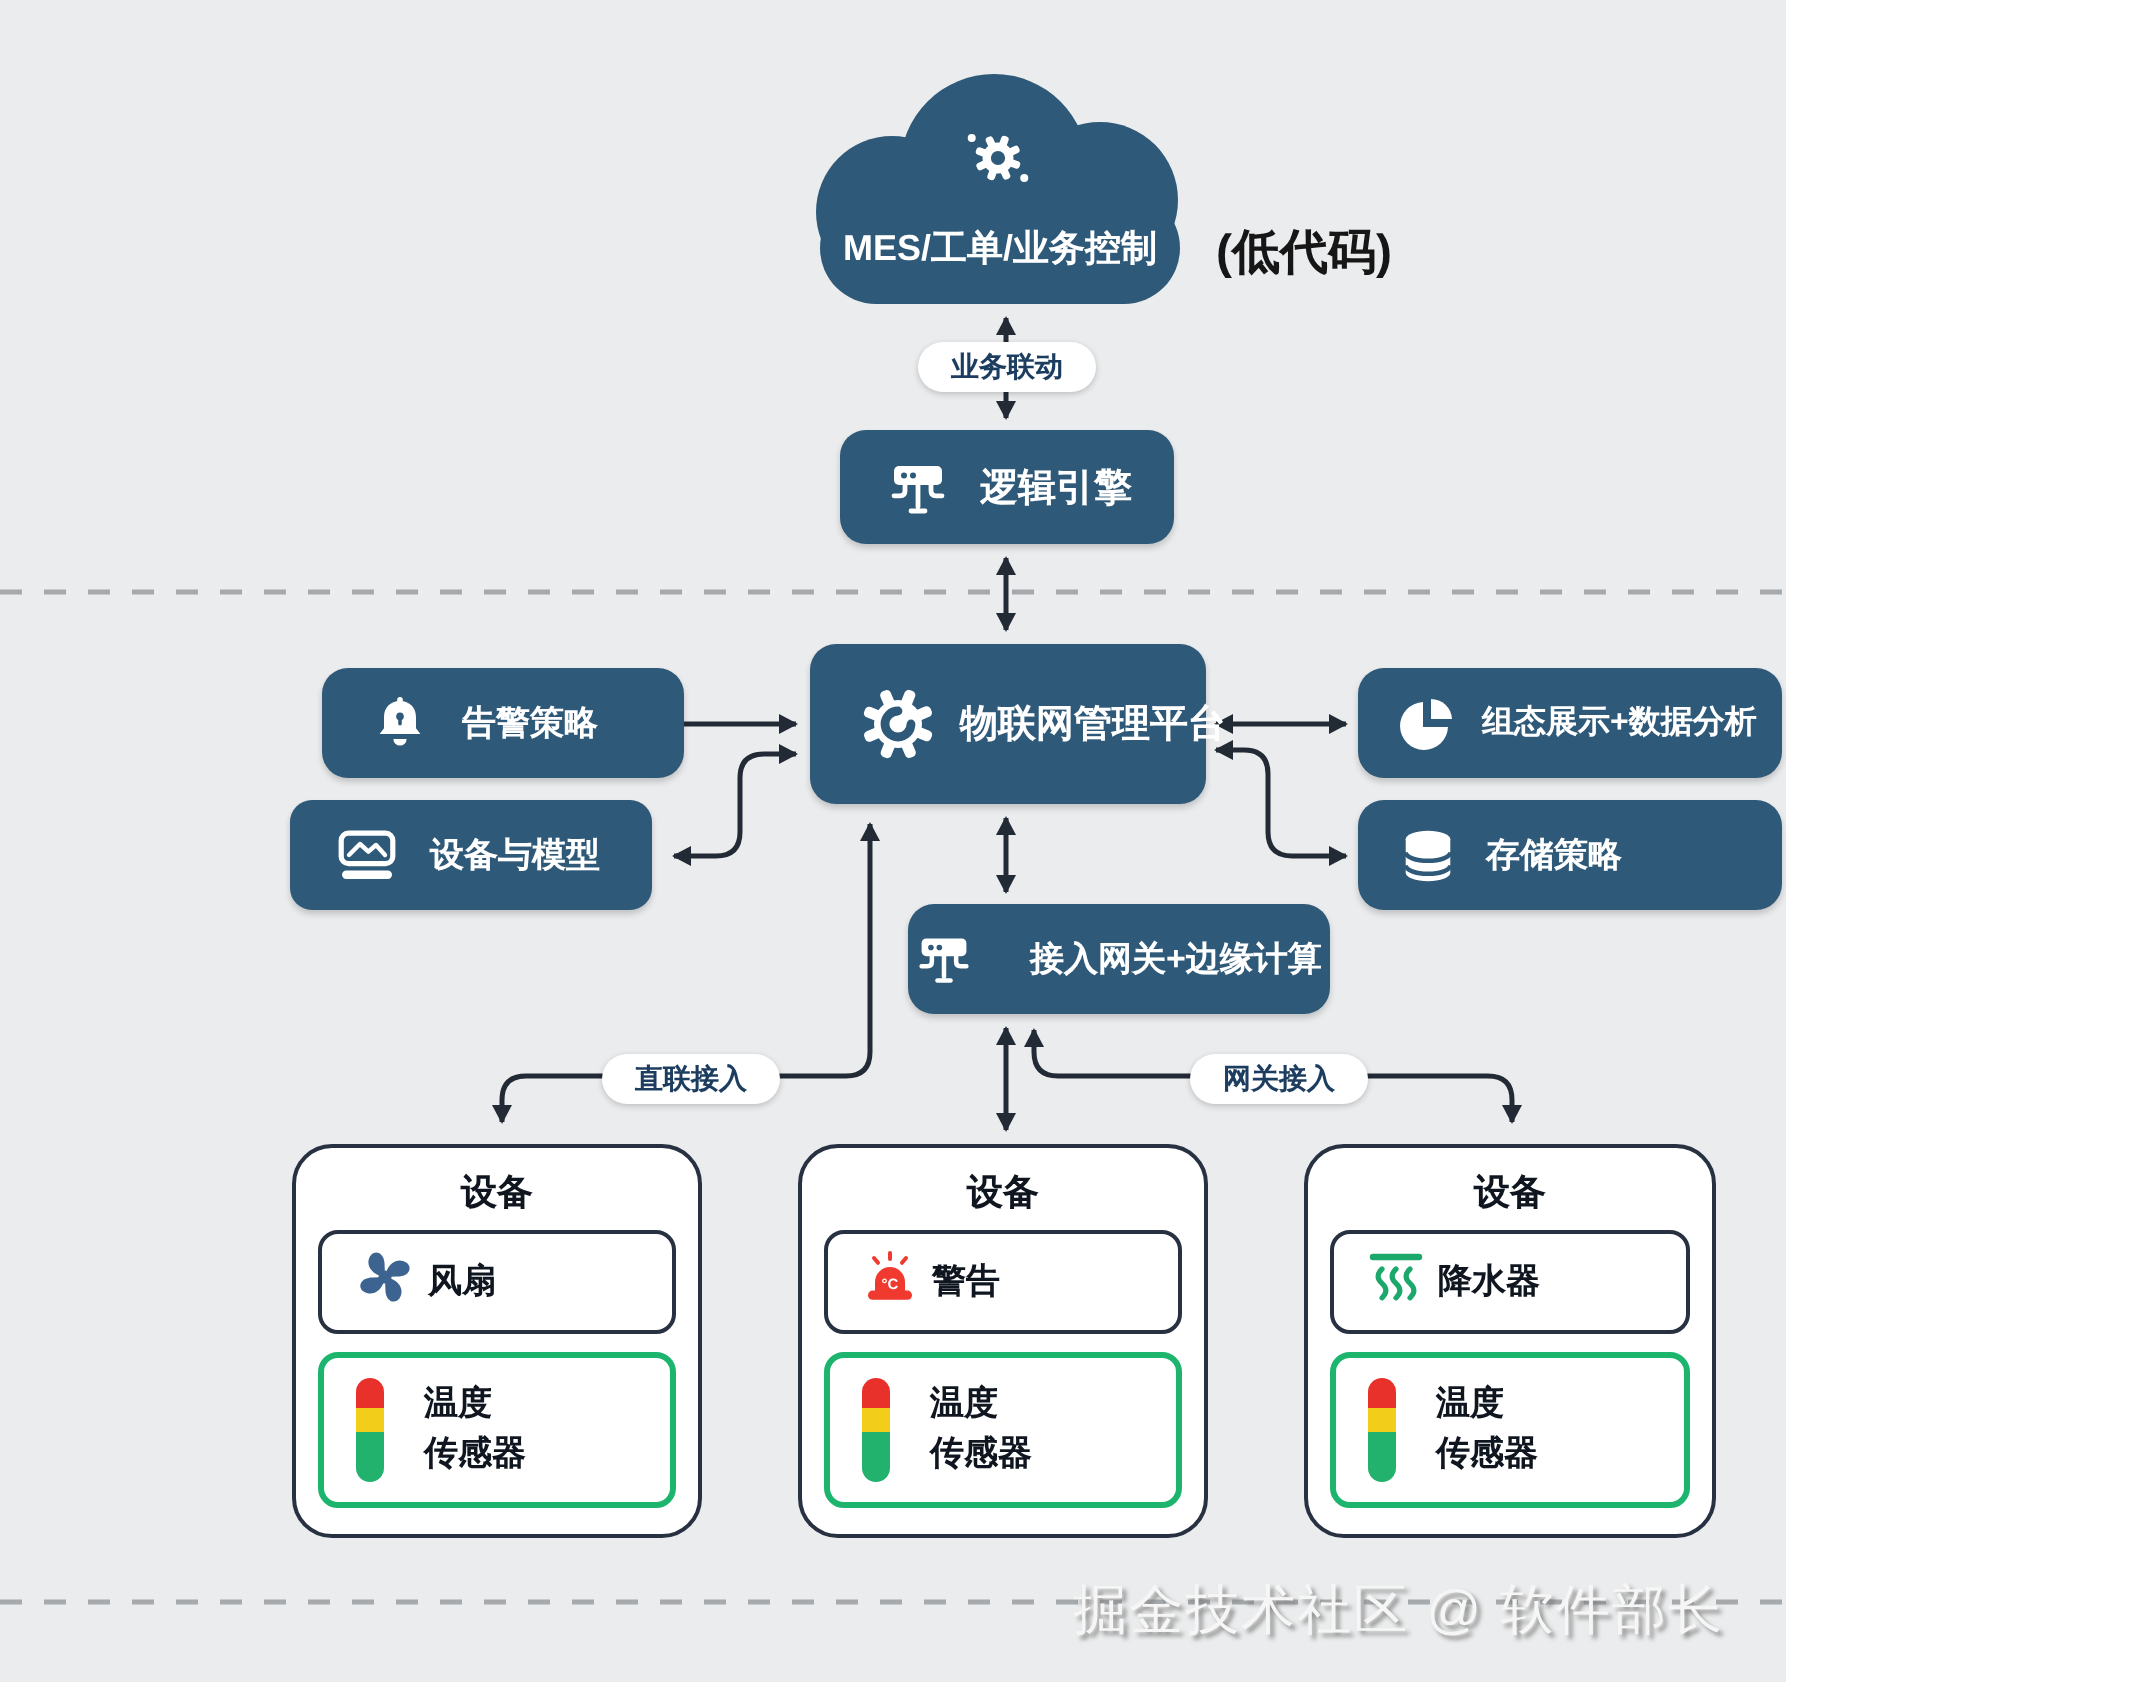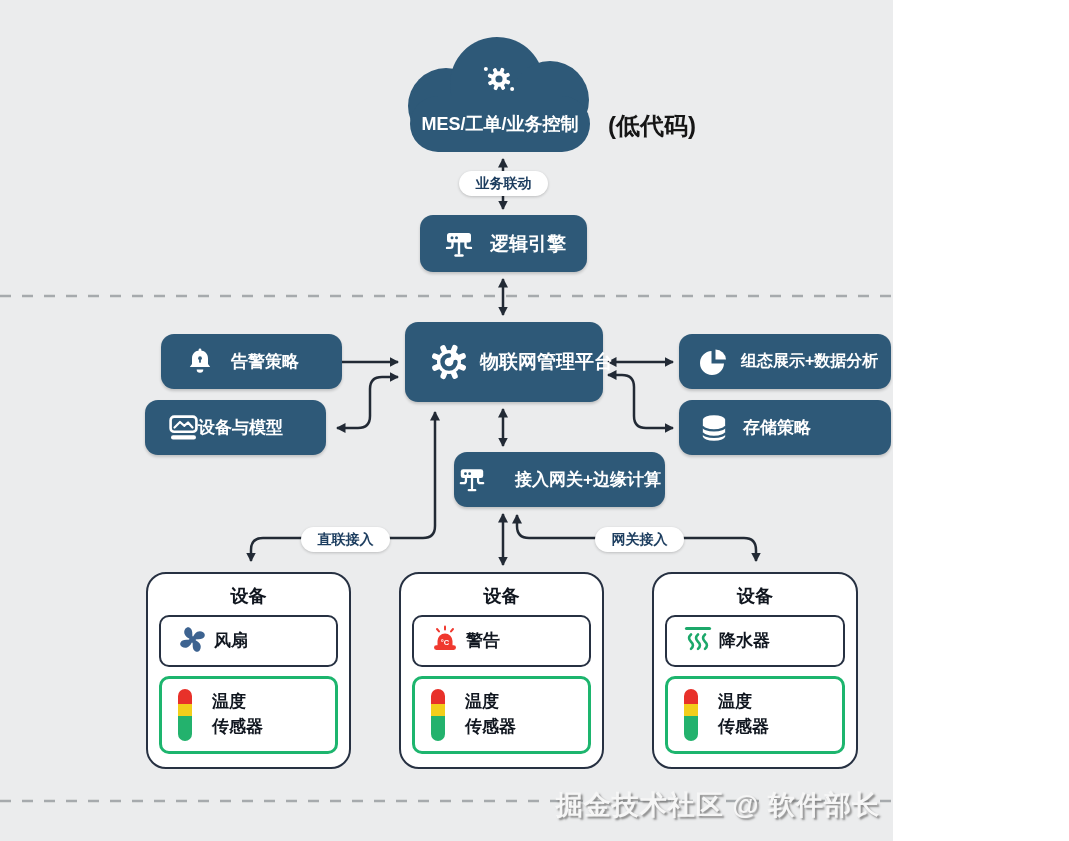--- a/index.html
+++ b/index.html
@@ -28,21 +28,21 @@
   .device-title{text-align:center;font-size:18px;font-weight:bold;color:#10161f;margin:3px 0 7px;}
   .actuator-box{height:52px;border:2px solid #273142;border-radius:10px;display:flex;align-items:center;padding-left:16px;gap:6px;box-sizing:border-box;background:#fff;text-align:center;}
   .sensor-box{height:78px;border:3px solid #1DB56E;border-radius:10px;margin-top:9px;display:flex;align-items:center;padding-left:16px;gap:20px;box-sizing:border-box;background:#fff;}
   .device-label{font-size:17px;font-weight:bold;color:#10161f;line-height:1.45;}
   .traffic-light{width:14px;height:52px;border-radius:7px;overflow:hidden;display:flex;flex-direction:column;flex:0 0 auto;}
   .traffic-light .seg-red{height:15px;background:#E8312A;}
   .traffic-light .seg-yellow{height:12px;background:#F2CE1B;}
   .traffic-light .seg-green{flex:1;background:#23B26D;}
 
   
-  #watermark{position:absolute;right:13px;top:787px;z-index:5;font-size:27px;font-weight:bold;color:#f6f6f6;text-shadow:2px 2px 2px rgba(125,125,125,0.85);letter-spacing:1px;}
+  #watermark{position:absolute;right:31px;top:787px;z-index:5;font-size:27px;font-weight:normal;color:#f6f6f6;text-shadow:2px 2px 2px rgba(125,125,125,0.85);letter-spacing:1px;}
 </style>
 </head>
 <body>
 
 <div id="canvas">
 
   <svg id="connectors" width="1069" height="841">
     <defs>
       <marker id="ah" markerWidth="11" markerHeight="11" refX="8.5" refY="5" orient="auto-start-reverse" markerUnits="userSpaceOnUse">
         <path d="M0,0 L9.5,5 L0,10 z" fill="#222A35"></path>
@@ -152,21 +152,21 @@
         <rect x="11.6" y="0.5" width="2.8" height="4" rx="1.4" fill="#fff"></rect>
         <path d="M13 2.5 c4.9 0 8 3.4 8 8 v5.6 l2.2 2.9 H2.8 L5 16.1 v-5.6 c0 -4.6 3.1 -8 8 -8 z" fill="#fff"></path>
         <path d="M9.7 21.5 a3.3 3.3 0 0 0 6.6 0 z" fill="#fff"></path>
         <circle cx="13" cy="10.2" r="1.9" fill="#2E5978"></circle>
         <rect x="12.1" y="11" width="1.8" height="3.8" rx="0.9" fill="#2E5978"></rect>
       </svg>
     </span>
     <span class="node-label">告警策略</span>
   </div>
 
-  <div class="node" style="left:145px;top:400px;width:181px;height:55px;padding-left:24px;font-size:17px;">
+  <div class="node" style="left:145px;top:400px;width:181px;height:55px;padding-left:24px;gap:17px;font-size:17px;border-radius:11px;">
     <span class="icon">
       <svg width="29" height="25" viewBox="0 0 29 25">
         <rect x="1.6" y="1.6" width="25.8" height="15.2" rx="3.6" fill="none" stroke="#fff" stroke-width="2.6"></rect>
         <path d="M5.5 12.5 L11 7 L15.2 10.8 L19 7.5 L23.5 12.5" fill="none" stroke="#fff" stroke-width="2.2" stroke-linecap="round" stroke-linejoin="round"></path>
         <rect x="2" y="20.3" width="25" height="4.2" rx="2.1" fill="#fff"></rect>
       </svg>
     </span>
     <span class="node-label">设备与模型</span>
   </div>
 

